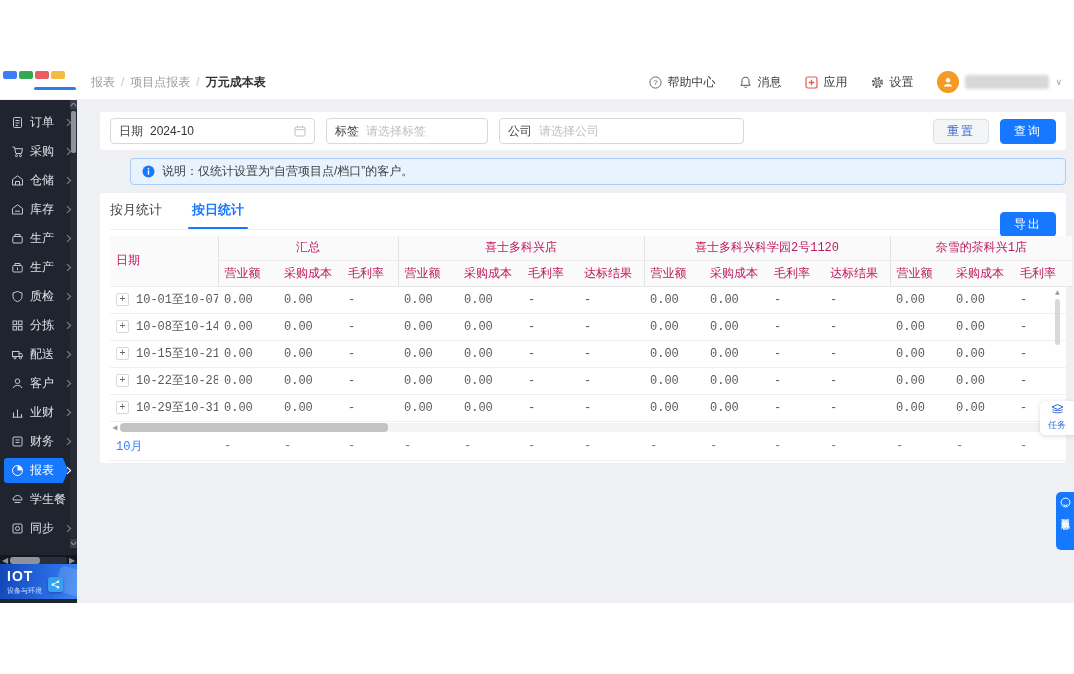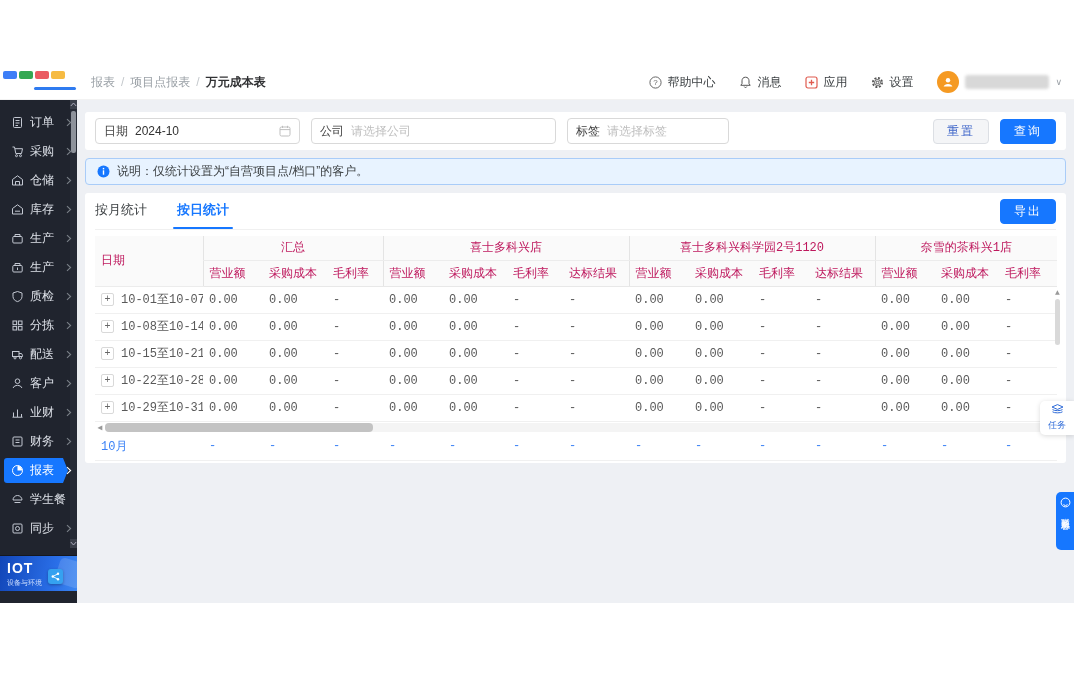--- a/index.html
+++ b/index.html
@@ -39,49 +39,49 @@
                clip-path:polygon(0 0,calc(100% - 5px) 0,100% 50%,calc(100% - 5px) 100%,0 100%); border-radius:3px; z-index:0; }
   .side-item > * { position:relative; z-index:1; }
   .side-vscroll { position:absolute; right:0; top:0; width:7px; height:448px; background:#262b36; }
   .side-vscroll .up, .side-vscroll .down { position:absolute; left:0; width:7px; height:9px; background:#3a3f4a; display:flex; align-items:center; justify-content:center; }
   .side-vscroll .up{ top:0; } .side-vscroll .down{ bottom:0; }
   .side-vscroll .thumb { position:absolute; left:1px; top:11px; width:5px; height:42px; background:#8d929b; border-radius:2px; }
   .side-hscroll { position:absolute; left:0; bottom:37px; width:77px; height:11px; background:#15181f; display:flex; align-items:center; }
   .side-hscroll .arr { width:10px; color:#8d929b; font-size:8px; text-align:center; line-height:11px; }
   .side-hscroll .track { flex:1; height:7px; background:#2a2f3a; position:relative; border-radius:3px; }
   .side-hscroll .thumb { position:absolute; left:0; top:0; width:30px; height:7px; background:#8d929b; border-radius:3px; }
-  .iot { position:absolute; left:0; bottom:12px; width:77px; height:35px; overflow:hidden;
+  .iot { position:absolute; left:0; bottom:4px; width:77px; height:35px; overflow:hidden;
          background:linear-gradient(100deg,#1246b8 0%,#2a6fe8 70%,#3c86f0 100%); cursor:pointer; }
   .iot .t1 { position:absolute; left:7px; top:4px; color:#fff; font-size:14px; font-weight:bold; letter-spacing:1px; }
   .iot .t2 { position:absolute; left:7px; top:22px; color:#cfe0ff; font-size:7px; }
   .iot .g1 { position:absolute; right:-6px; top:4px; width:26px; height:26px; background:rgba(255,255,255,.14); border-radius:5px; transform:rotate(18deg); }
   .iot .g2 { position:absolute; right:14px; top:13px; width:15px; height:15px; background:#35a1f0; border-radius:3px; display:flex; align-items:center; justify-content:center; box-shadow:0 1px 3px rgba(0,0,0,.3); }
 
   
-  .content { position:absolute; left:77px; top:35px; width:997px; height:503px; background:#eef0f4; padding:12px 8px 0 8px; overflow:hidden; }
+  .content { position:absolute; left:77px; top:35px; width:997px; height:503px; background:#eef0f4; padding:12px 8px 0 23px; overflow:hidden; }
   .filter-card { background:#fff; border-radius:3px; height:38px; display:flex; align-items:center; gap:11px; padding:0 10px; }
   .fbox { height:26px; border:1px solid #d9d9d9; border-radius:4px; background:#fff; display:flex; align-items:center; padding:0 8px; gap:7px; font-size:12px; color:#333; }
   .fbox input { border:none; outline:none; flex:1; min-width:0; font-size:12px; color:#333; font-family:inherit; background:transparent; }
   .fbox input::placeholder { color:#bfbfbf; }
   .fbox.date { width:205px; } .fbox.company { width:245px; } .fbox.tag { width:162px; }
   .flabel { color:#444; flex:none; }
   .fspacer { flex:1; }
   .btn { height:25px; padding:0 13px; border-radius:4px; font-size:12px; display:flex; align-items:center; cursor:pointer; letter-spacing:2px; }
   .btn.ghost { background:#f4f5f7; border:1px solid #dcdfe4; color:#3f66c9; }
   .btn.primary { background:#1677ff; border:1px solid #1677ff; color:#fff; }
 
   .info-banner { margin-top:8px; height:27px; background:#e8f3ff; border:1px solid #a9ccf8; border-radius:4px;
-                 display:flex; align-items:center; gap:7px; padding:0 11px; font-size:12px; color:#3c4043; }
+                 display:flex; align-items:center; gap:7px; padding:0 11px; font-size:12px; color:#3c4043;margin-left:30px; }
 
   .card { margin-top:8px; background:#fff; border-radius:3px; padding:0 10px; position:relative; height:270px;font-family:Liberation Mono, monospace; }
   .tabs-row { height:37px; display:flex; align-items:flex-end; gap:30px; border-bottom:1px solid #f0f0f0; position:relative; }
   .tab { font-size:13px; color:#3c4043; padding-bottom:10px; cursor:pointer; position:relative; }
   .tab.active { color:#1677ff; font-weight:bold; }
   .tab.active::after { content:""; position:absolute; left:-4px; right:-4px; bottom:0; height:2px; background:#1677ff; border-radius:1px; }
-  .export-btn { position:absolute; right:0; top:6px;margin-left:7px; }
+  .export-btn { position:absolute; right:0; top:19px;margin-left:7px; }
 
   .table-zone { position:relative; margin-top:6px; }
   table { border-collapse:collapse; table-layout:fixed; width:962px; }
   th, td { font-size:12px; font-weight:normal; text-align:left; padding:0 6px; overflow:hidden; white-space:nowrap; }
   thead th { background:#fafafa; color:#be185d; height:24px; }
   thead tr.grp th { border-bottom:1px solid #ececec; height:24px; }
   thead tr.grp th.gname { text-align:center; }
   thead tr.sub th { height:26px; border-bottom:1px solid #e8e8e8; }
   th.gsep { border-left:1px solid #e4e4e4; }
   th.datecol { border-bottom:1px solid #e8e8e8; }
@@ -422,27 +422,27 @@
 
       <div class="filter-card">
         <div class="fbox date">
           <span class="flabel">日期</span>
           <input value="2024-10" style="">
           <svg width="12" height="12" viewBox="0 0 12 12">
               <rect x="1" y="2" width="10" height="9" rx="1.5" fill="none" stroke="#bfbfbf" stroke-width="1"></rect>
               <path d="M3.5 0.8 V3 M8.5 0.8 V3 M1 4.6 H11" stroke="#bfbfbf" stroke-width="1"></path>
             </svg>
         </div>
+        <div class="fbox tag">
+          <span class="flabel">标签</span>
+          <input placeholder="请选择标签" style="">
+        </div>
         <div class="fbox company">
           <span class="flabel">公司</span>
           <input placeholder="请选择公司" style="">
-        </div>
-        <div class="fbox tag">
-          <span class="flabel">标签</span>
-          <input placeholder="请选择标签" style="">
         </div>
         <div class="fspacer"></div>
         <div class="btn ghost">重置</div>
         <div class="btn primary">查询</div>
       </div>
 
       <div class="info-banner">
         <svg width="13" height="13" viewBox="0 0 13 13">
             <circle cx="6.5" cy="6.5" r="6" fill="#1677ff"></circle>
             <rect x="5.8" y="5.3" width="1.4" height="4.4" fill="#fff"></rect>

